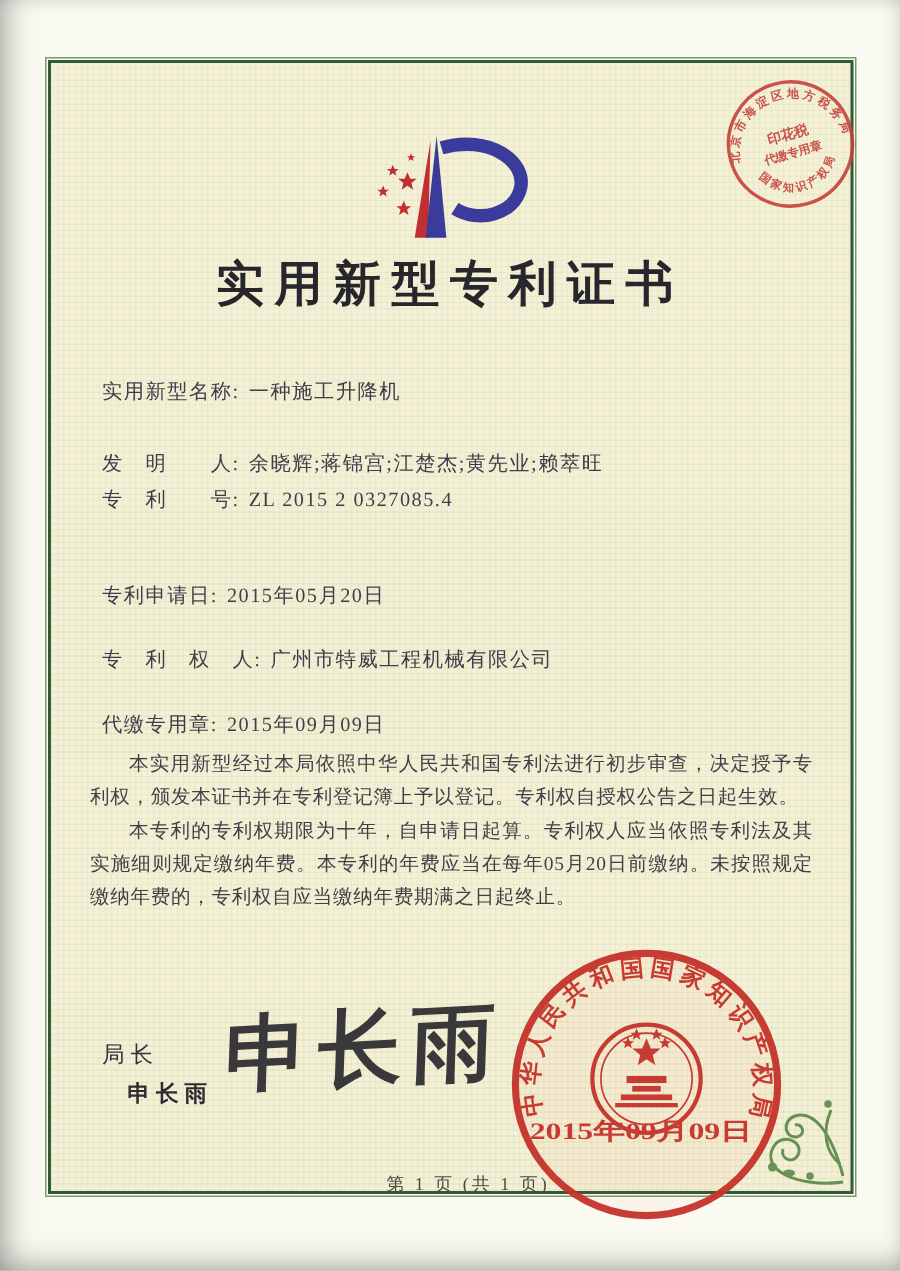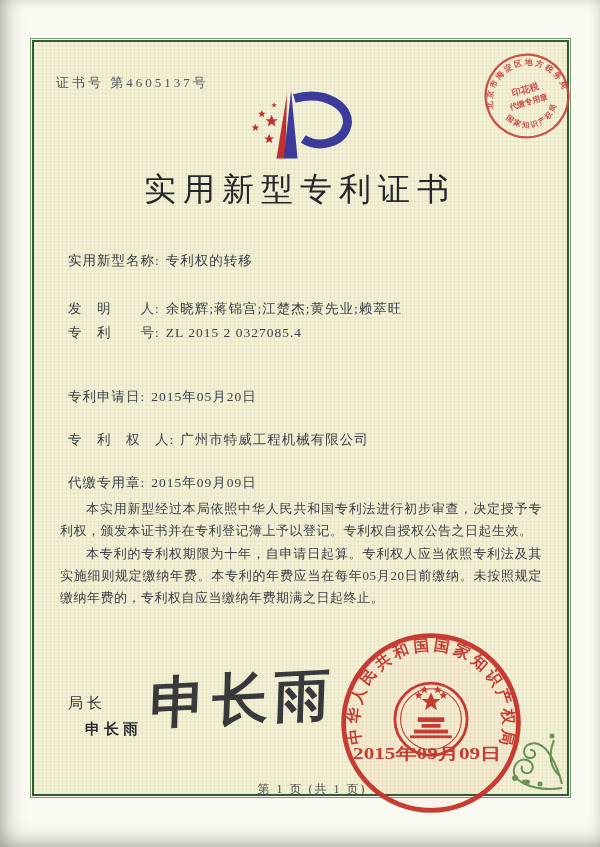--- a/index.html
+++ b/index.html
@@ -23,21 +23,21 @@
       repeating-linear-gradient(90deg, rgba(160,170,110,.10) 0 1px, transparent 1px 4px),
       repeating-linear-gradient(0deg, rgba(160,170,110,.10) 0 1px, transparent 1px 4px);
   }
   .certno{
     position:absolute;left:56px;top:74px;font-size:13px;color:#55555c;
     letter-spacing:3px;
   }
   .logo{position:absolute;left:235px;top:88px;}
   .title{
     position:absolute;left:0;top:168px;width:600px;text-align:center;
-    font-size:32px;font-weight:400;color:#26262c;letter-spacing:7px;
+    font-size:32px;font-weight:700;color:#26262c;letter-spacing:7px;
   }
   .fields{position:absolute;left:68px;top:0;width:470px;}
   .field{position:absolute;left:0;font-size:13.5px;color:#3c3f49;letter-spacing:1px;white-space:nowrap;}
   .field .lab{display:inline-block;}
   .field .val{margin-left:6px;}
   .f0{top:252px}.f1{top:300px}.f2{top:324px}.f3{top:388px}.f4{top:431px}.f5{top:474px}
   .body-text{
     position:absolute;left:60px;top:498px;width:482px;
     font-size:13px;line-height:1.72;color:#3f3f46;text-align:justify;
     letter-spacing:.5px;
@@ -60,21 +60,20 @@
 </style>
 </head>
 <body>
 
 <div id="photo">
 
   <div class="frame">
     <div class="frame-inner"></div>
   </div>
 
-  <div class="certno">证书号 第4605137号</div>
 
   <svg class="tax-stamp" width="88" height="88" viewBox="0 0 100 100">
     <defs>
       <path id="taxTop" d="M 9,56 A 41 41 0 1 1 91,56" fill="none"></path>
       <path id="taxBot" d="M 17,60 A 34 34 0 0 0 83,60" fill="none"></path>
     </defs>
     <circle cx="50" cy="50" r="47" fill="none" stroke="#c5413a" stroke-width="2.6"></circle>
     <text font-size="9" fill="#c5413a" letter-spacing="2.5" font-weight="bold">
       <textPath href="#taxTop" xlink:href="#taxTop" startOffset="2%">北京市海淀区地方税务局</textPath>
     </text>
@@ -96,21 +95,21 @@
     <use href="#lstar" xlink:href="#lstar" transform="translate(33,32) scale(1.0)"></use>
     <use href="#lstar" xlink:href="#lstar" transform="translate(45,41) scale(1.6)"></use>
     <use href="#lstar" xlink:href="#lstar" transform="translate(25,49) scale(1.0)"></use>
     <use href="#lstar" xlink:href="#lstar" transform="translate(42,63) scale(1.3)"></use>
   </svg>
 
   <div class="title">实用新型专利证书</div>
 
   <div class="fields">
     <div class="field f0">
-      <span class="lab">实用新型名称:</span><span class="val">专利权的转移</span>
+      <span class="lab">实用新型名称:</span><span class="val">一种施工升降机</span>
     </div>
     <div class="field f1">
       <span class="lab">发　明　　人:</span><span class="val">余晓辉;蒋锦宫;江楚杰;黄先业;赖萃旺</span>
     </div>
     <div class="field f2">
       <span class="lab">专　利　　号:</span><span class="val">ZL 2015 2 0327085.4</span>
     </div>
     <div class="field f3">
       <span class="lab">专利申请日:</span><span class="val">2015年05月20日</span>
     </div>

